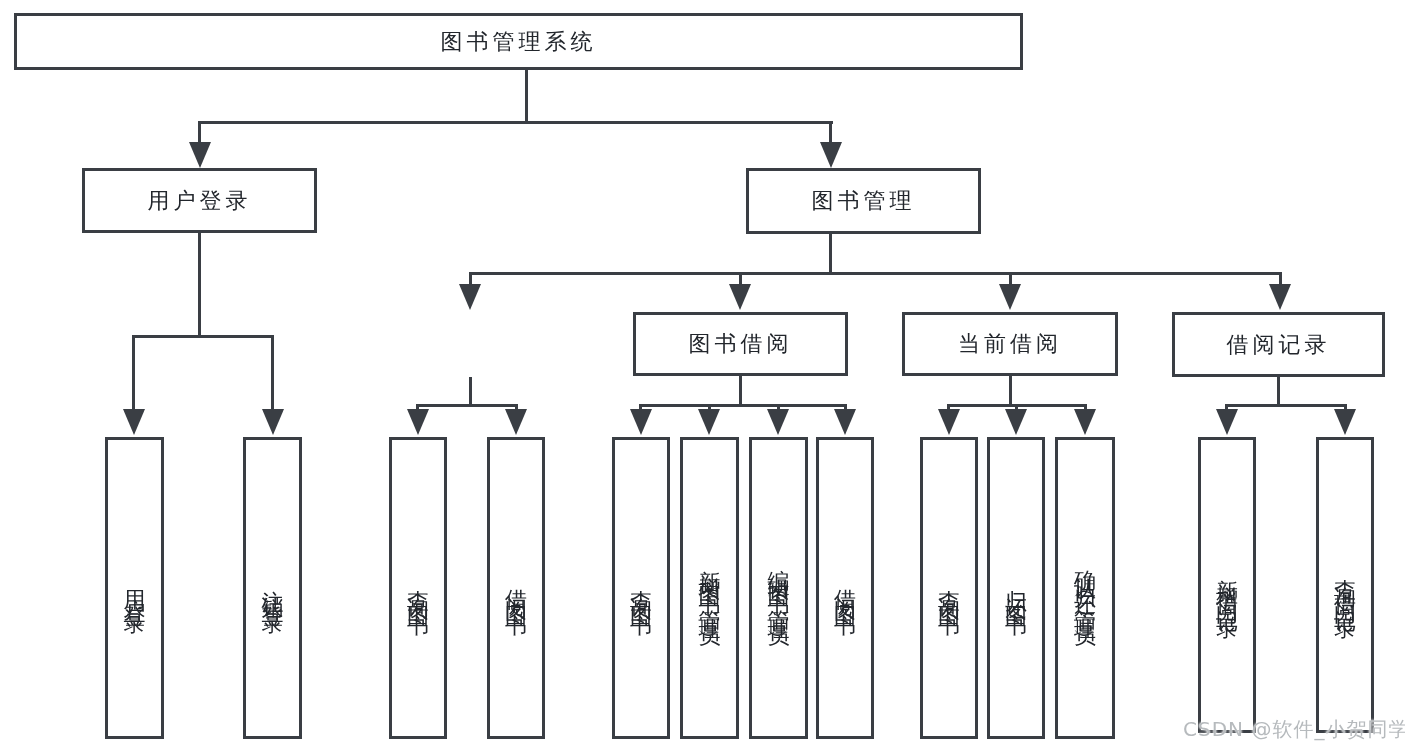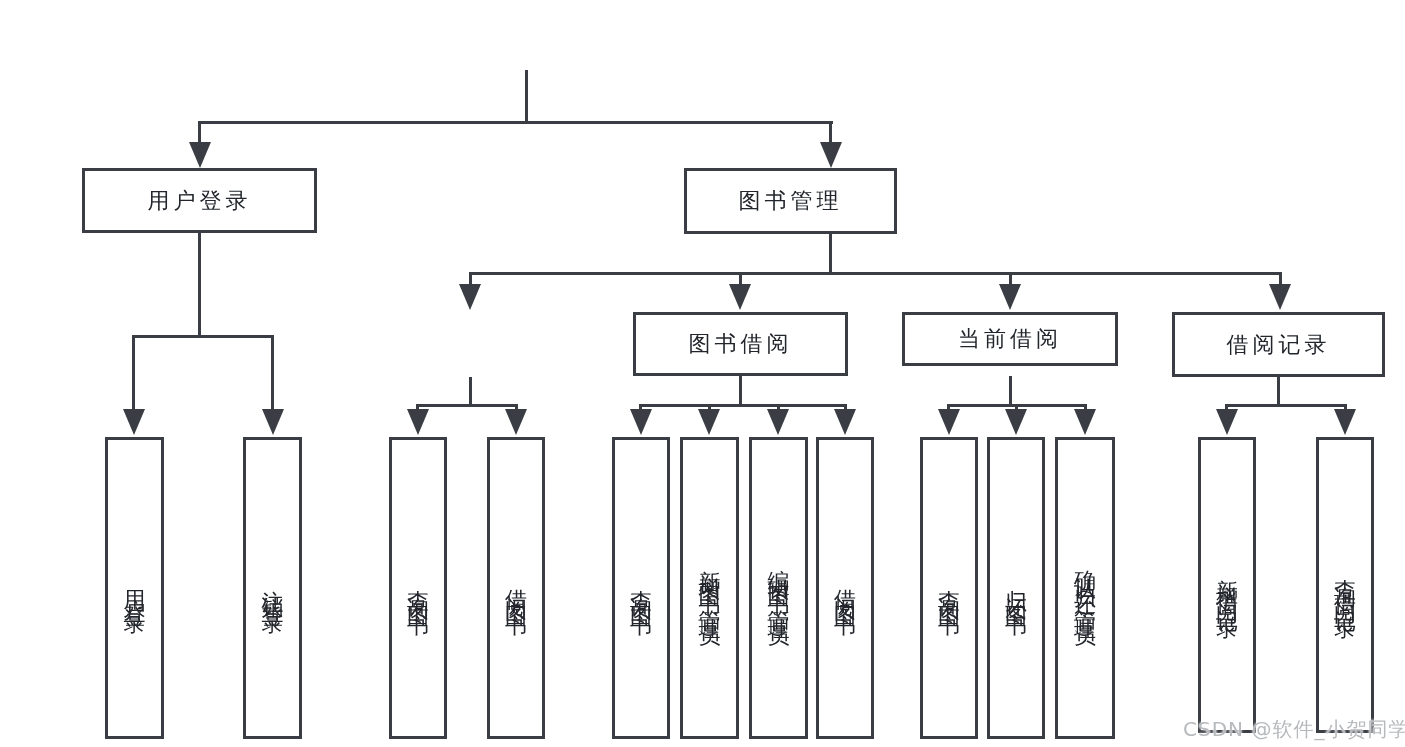--- a/index.html
+++ b/index.html
@@ -28,51 +28,52 @@
     position:absolute; left:1183px; top:716px; z-index:6;
     font-size:20px; color:#b6babd; letter-spacing:1px; white-space:nowrap;
     text-shadow:0 0 3px #ffffff, 0 0 2px #ffffff;
   }
 </style>
 </head>
 <body>
 
 <div class="canvas">
 
+  <div class="box hbox" style="left:14px;top:13px;width:1009px;height:57px">图书管理系统</div>
 
   <div class="line" style="left:525px;top:70px;width:3px;height:54px"></div>
   <div class="line" style="left:198px;top:121px;width:635px;height:3px"></div>
   <div class="line" style="left:198px;top:121px;width:3px;height:24px"></div>
   <div class="arr" style="left:189px;top:142px"></div>
   <div class="line" style="left:829px;top:121px;width:3px;height:24px"></div>
   <div class="arr" style="left:820px;top:142px"></div>
 
   <div class="box hbox" style="left:82px;top:168px;width:235px;height:65px">用户登录</div>
-  <div class="box hbox" style="left:684px;top:168px;width:213px;height:66px">图书管理</div>
+  <div class="box hbox" style="left:746px;top:168px;width:235px;height:66px">图书管理</div>
 
   <div class="line" style="left:198px;top:233px;width:3px;height:105px"></div>
   <div class="line" style="left:132px;top:335px;width:142px;height:3px"></div>
   <div class="line" style="left:132px;top:335px;width:3px;height:76px"></div>
   <div class="arr" style="left:123px;top:409px"></div>
   <div class="line" style="left:271px;top:335px;width:3px;height:76px"></div>
   <div class="arr" style="left:262px;top:409px"></div>
 
   <div class="line" style="left:829px;top:234px;width:3px;height:41px"></div>
   <div class="line" style="left:469px;top:272px;width:813px;height:3px"></div>
   <div class="line" style="left:469px;top:272px;width:3px;height:15px"></div>
   <div class="arr" style="left:459px;top:284px"></div>
   <div class="line" style="left:739px;top:272px;width:3px;height:15px"></div>
   <div class="arr" style="left:729px;top:284px"></div>
   <div class="line" style="left:1009px;top:272px;width:3px;height:15px"></div>
   <div class="arr" style="left:999px;top:284px"></div>
   <div class="line" style="left:1279px;top:272px;width:3px;height:15px"></div>
   <div class="arr" style="left:1269px;top:284px"></div>
 
   <div class="box hbox" style="left:633px;top:312px;width:215px;height:64px">图书借阅</div>
-  <div class="box hbox" style="left:902px;top:312px;width:216px;height:54px">当前借阅</div>
+  <div class="box hbox" style="left:902px;top:312px;width:216px;height:64px">当前借阅</div>
   <div class="box hbox" style="left:1172px;top:312px;width:213px;height:65px">借阅记录</div>
 
   <div class="line" style="left:469px;top:377px;width:3px;height:30px"></div>
   <div class="line" style="left:416px;top:404px;width:102px;height:3px"></div>
   <div class="line" style="left:416px;top:404px;width:3px;height:8px"></div>
   <div class="arr" style="left:407px;top:409px"></div>
   <div class="line" style="left:515px;top:404px;width:3px;height:8px"></div>
   <div class="arr" style="left:505px;top:409px"></div>
 
   <div class="line" style="left:739px;top:376px;width:3px;height:31px"></div>

